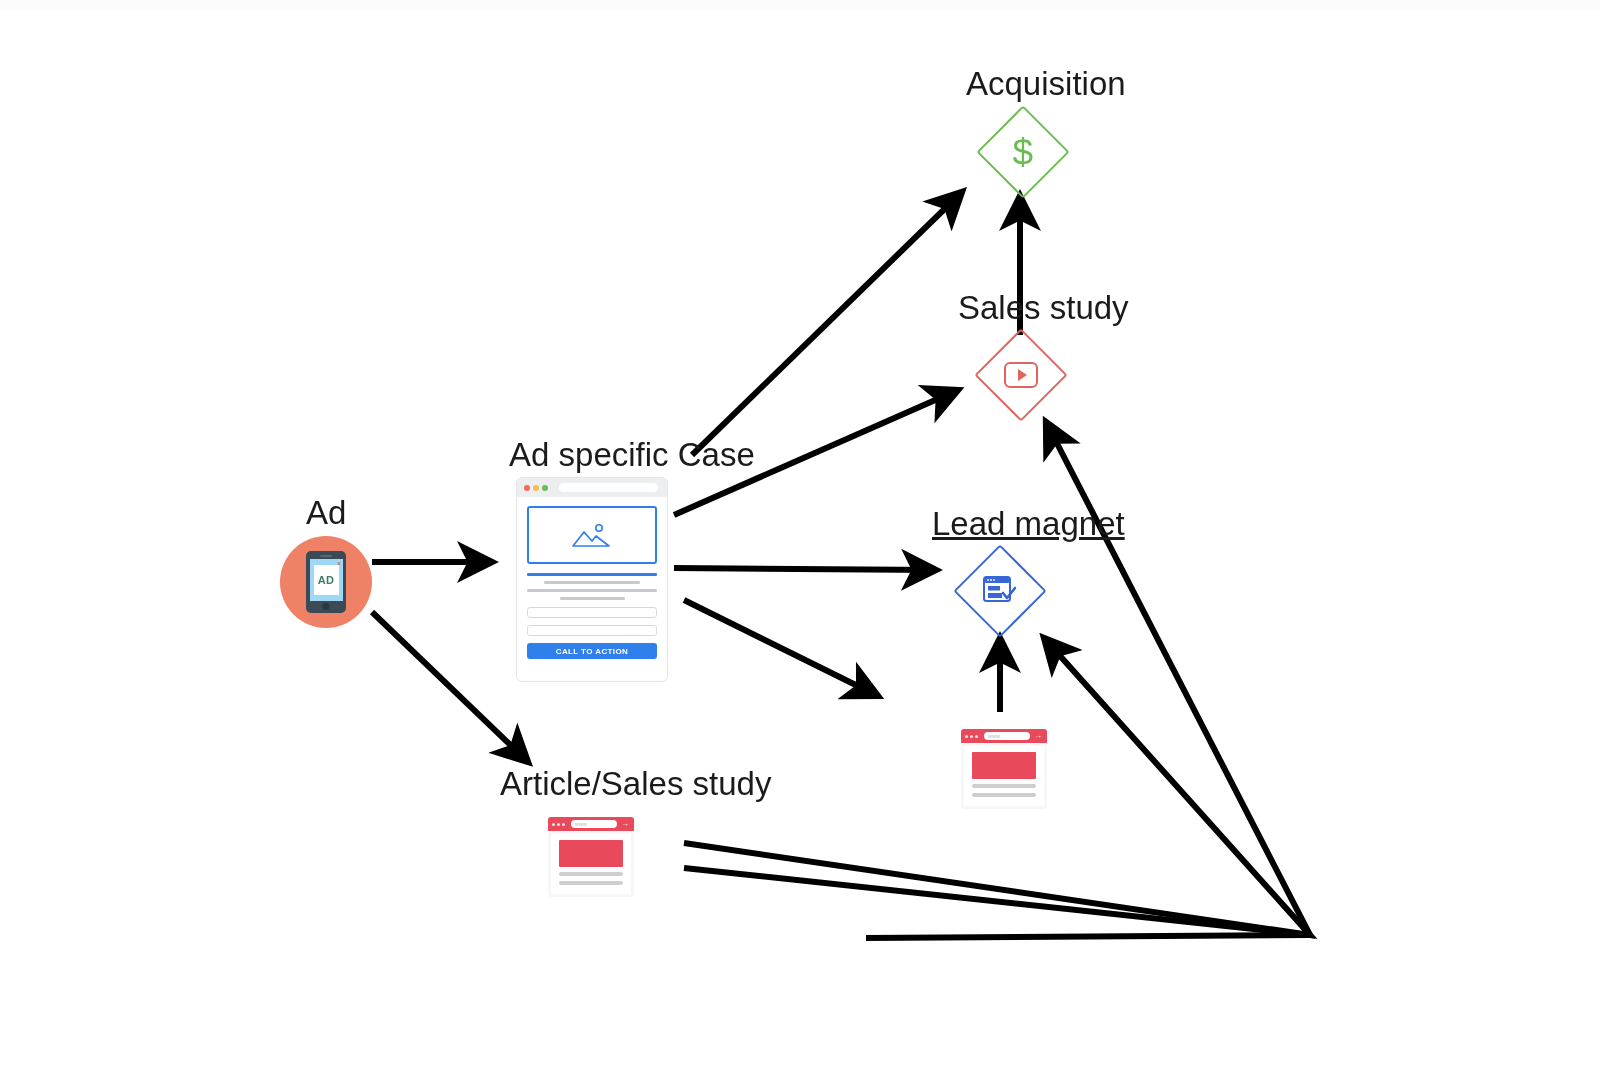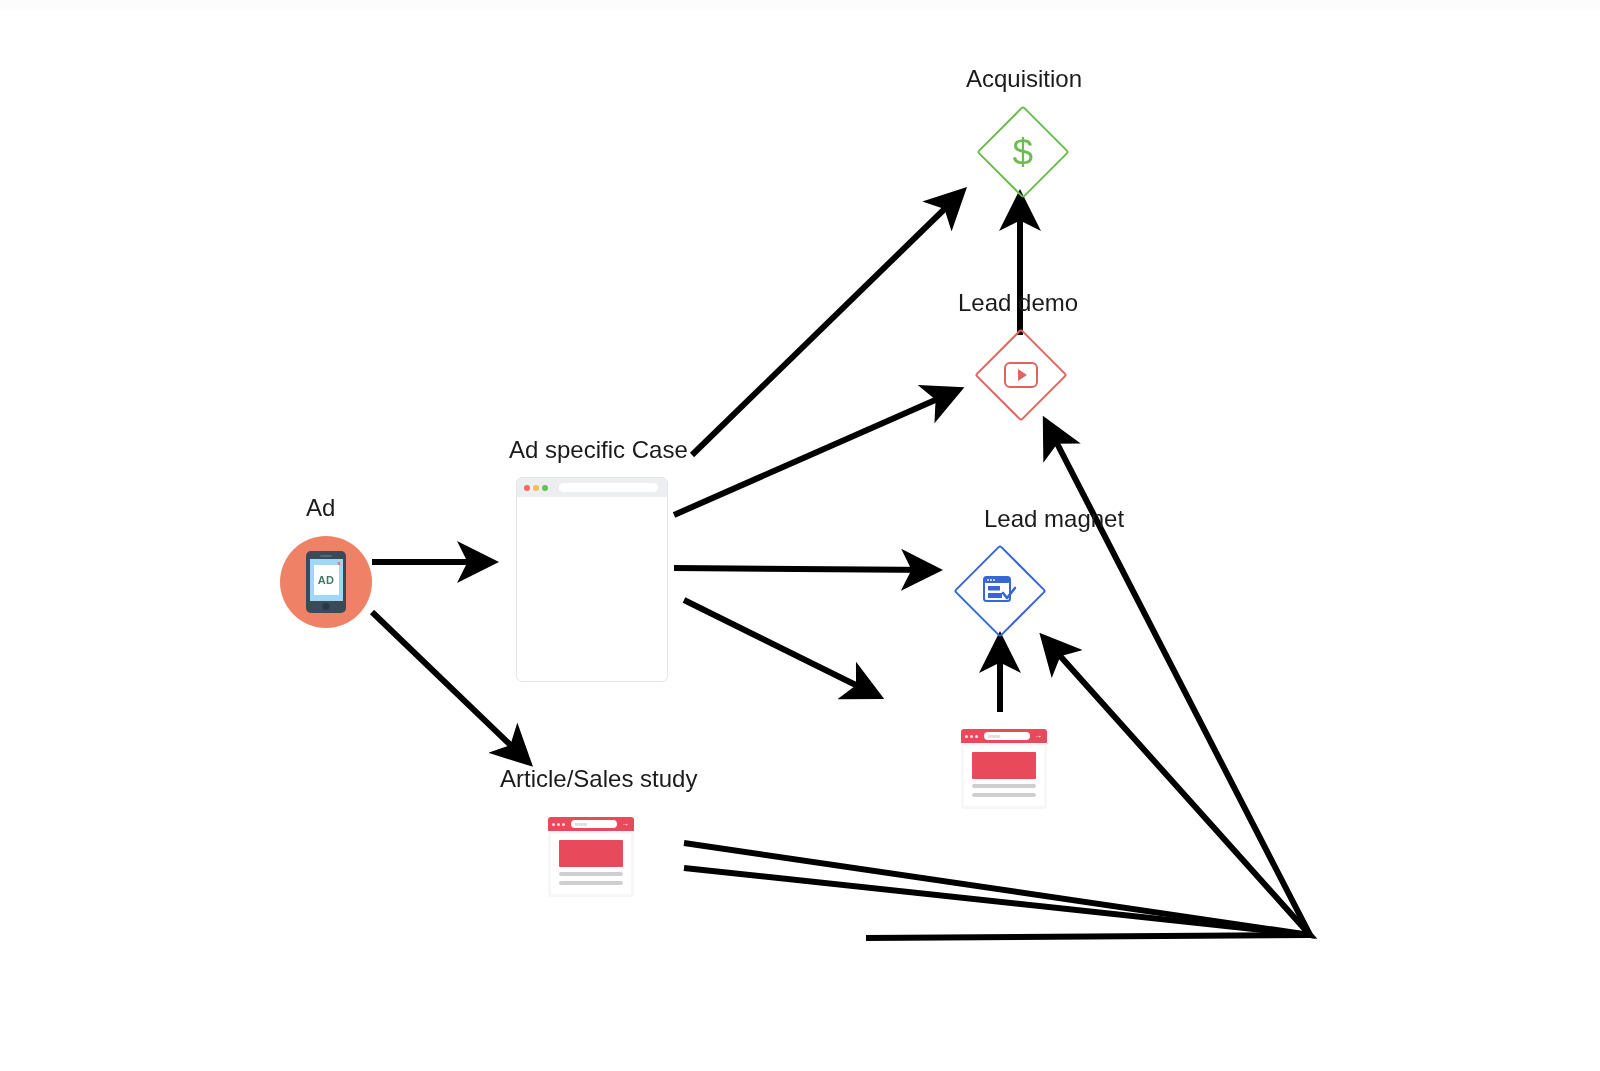--- a/index.html
+++ b/index.html
@@ -24,21 +24,21 @@
     background: #fcfcfd;
   }
   #edges {
     position: absolute;
     left: 0; top: 0;
     width: 1600px; height: 1071px;
   }
   .node-label {
     position: absolute;
     font-family: "Liberation Sans", sans-serif;
-    font-size: 24px;
+    font-size: 33px;
     color: #1b1b1b;
     white-space: nowrap;
     letter-spacing: 0px;
   }
   .node {
     position: absolute;
   }
   
   .ad-circle {
     width: 92px; height: 92px;
@@ -312,44 +312,59 @@
 
   <div class="node-label" style="left:509px; top:436px;">Ad specific Case</div>
   <div class="node" style="left:516px; top:477px;">
     <div class="lp">
       <div class="lp-bar">
         <div class="dot r"></div>
         <div class="dot y"></div>
         <div class="dot g"></div>
         <div class="lp-url"></div>
       </div>
+      <div class="lp-body">
+        <div class="lp-hero">
+          <svg width="46" height="30" viewBox="0 0 46 30">
+            <circle cx="30" cy="8" r="3.2" fill="none" stroke="#2f80ed" stroke-width="1.6"></circle>
+            <path d="M4 26 L15 12 L23 21 L27 16 L40 26 Z" fill="none" stroke="#2f80ed" stroke-width="1.7" stroke-linejoin="round"></path>
+          </svg>
+        </div>
+        <div class="lp-rule"></div>
+        <div class="lp-line" style="width:74%; margin-left:13%;"></div>
+        <div class="lp-line" style="width:100%;"></div>
+        <div class="lp-line" style="width:50%; margin-left:25%;"></div>
+        <div class="lp-input"></div>
+        <div class="lp-input"></div>
+        <div class="lp-cta">CALL TO ACTION</div>
+      </div>
     </div>
   </div>
 
   <div class="node-label" style="left:966px; top:65px;">Acquisition</div>
   <div class="node" style="left:990px; top:119px;">
     <div class="diamond green">
       <div class="dia-inner">
         <span class="dollar">$</span>
       </div>
     </div>
   </div>
 
-  <div class="node-label" style="left:958px; top:289px;">Lead demo</div>
+  <div class="node-label" style="left:958px; top:289px;">Sales study</div>
   <div class="node" style="left:988px; top:342px;">
     <div class="diamond red">
       <div class="dia-inner">
         <div class="play-box">
           <div class="play-tri"></div>
         </div>
       </div>
     </div>
   </div>
 
-  <div class="node-label" style="left:984px; top:505px;">Lead magnet</div>
+  <div class="node-label" style="left:932px; top:505px;text-decoration:underline;">Lead magnet</div>
   <div class="node" style="left:967px; top:558px;">
     <div class="diamond blue">
       <div class="dia-inner">
         <svg width="34" height="30" viewBox="0 0 34 30">
           <rect x="1" y="1" width="26" height="24" rx="2.5" fill="none" stroke="#3767d6" stroke-width="2"></rect>
           <rect x="1" y="1" width="26" height="6" rx="2.5" fill="#3767d6"></rect>
           <circle cx="5" cy="4" r="0.9" fill="#ffffff"></circle>
           <circle cx="8" cy="4" r="0.9" fill="#ffffff"></circle>
           <circle cx="11" cy="4" r="0.9" fill="#ffffff"></circle>
           <rect x="5" y="10" width="12" height="4.5" fill="#3767d6"></rect>

